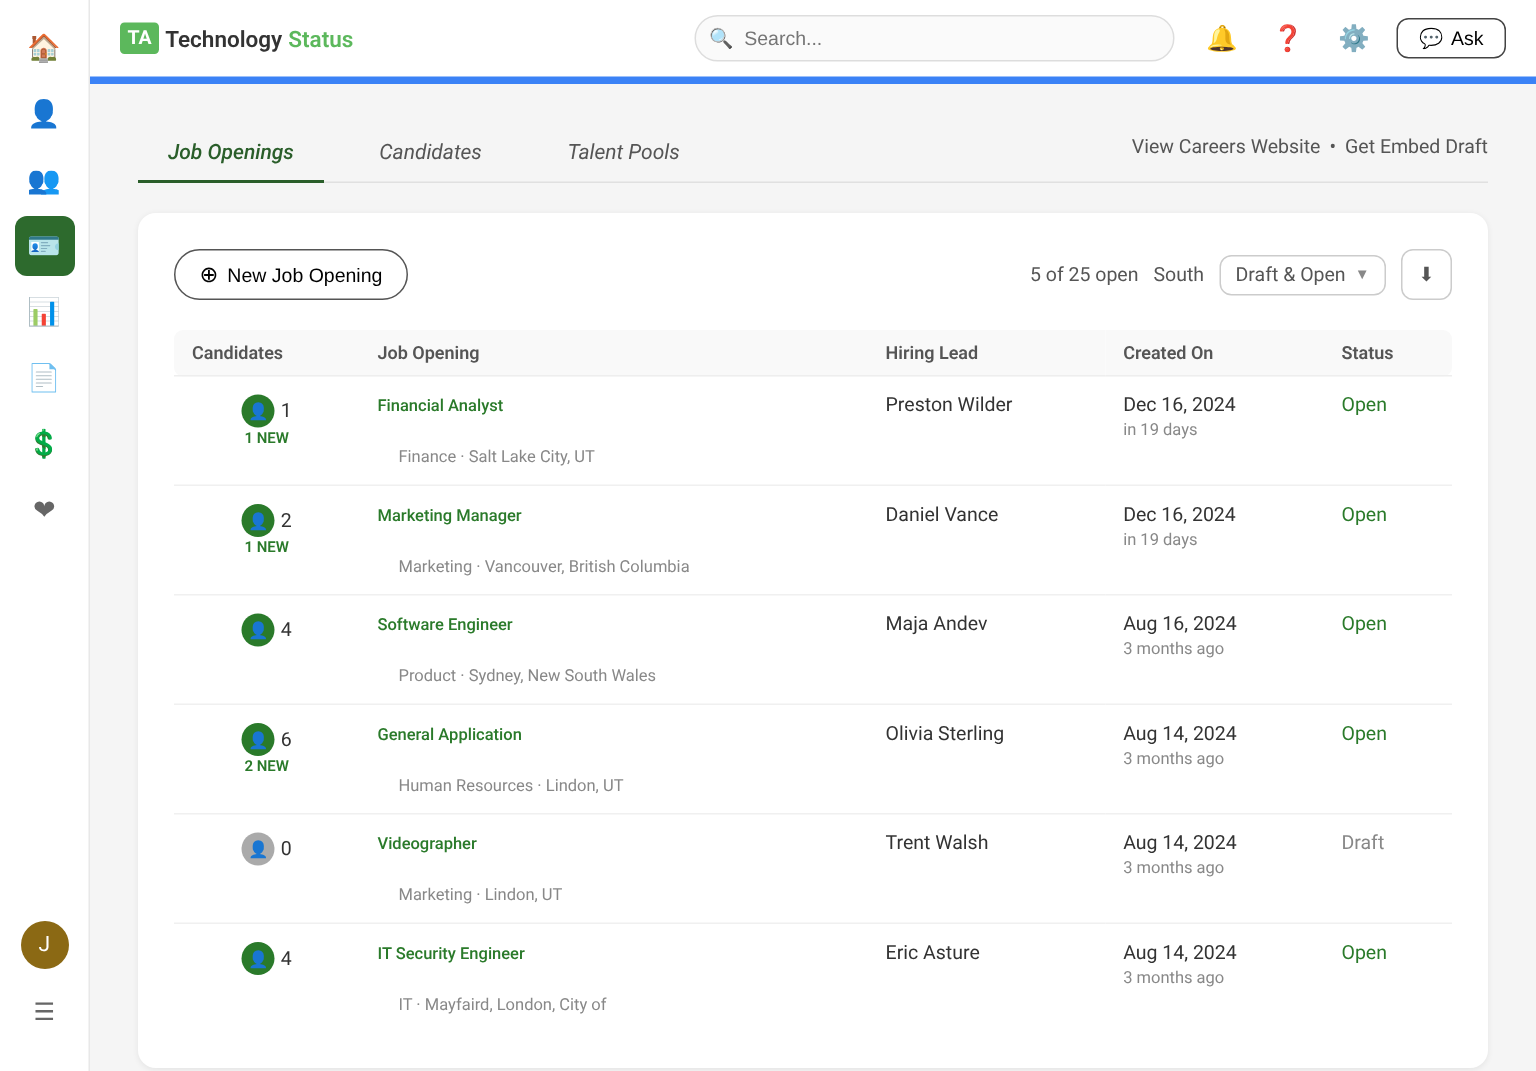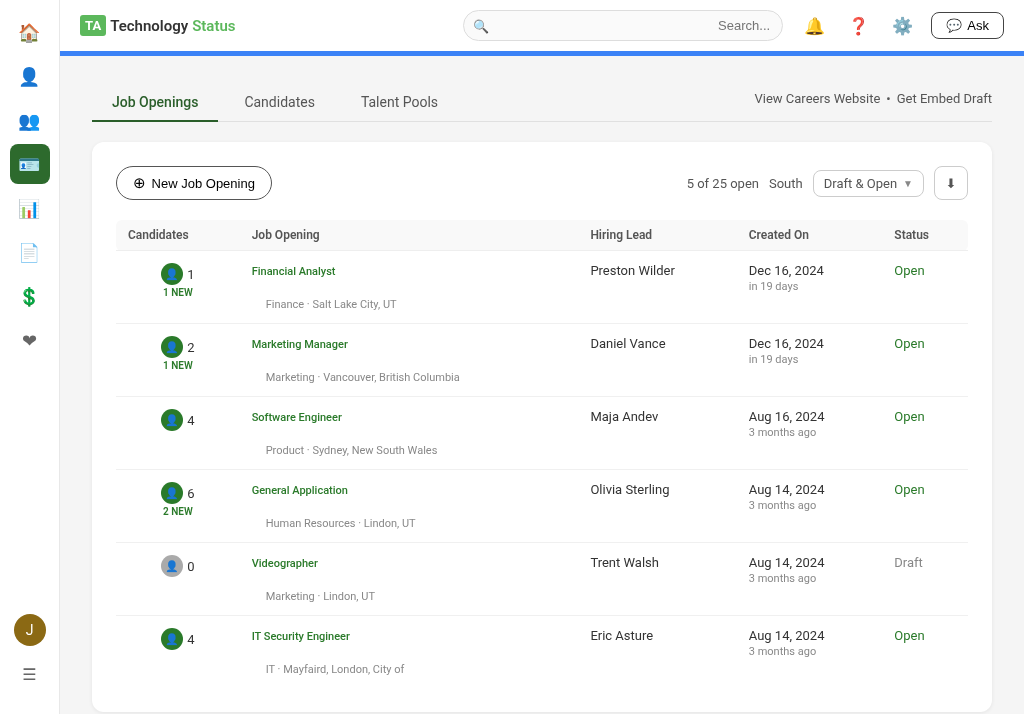--- a/index.html
+++ b/index.html
@@ -91,21 +91,20 @@
       position: relative;
     }
     .search-bar input {
       width: 100%;
       padding: 7px 12px 7px 32px;
       border: 1px solid #ddd;
       border-radius: 20px;
       font-size: 13px;
       outline: none;
       background: #fafafa;
-      text-align: right;
     }
     .search-icon-nav {
       position: absolute;
       left: 10px;
       top: 50%;
       transform: translateY(-50%);
       color: #999;
       font-size: 13px;
     }
     .nav-actions {
@@ -151,21 +150,21 @@
     }
 
     
     .tabs {
       display: flex;
       align-items: center;
       border-bottom: 1px solid #e0e0e0;
       margin-bottom: 20px;
       justify-content: space-between;
     }
-    .tabs-left { display: flex; gap: 6px; }
+    .tabs-left { display: flex; gap: 17px; font-style: italic; }
     .tab {
       padding: 10px 20px;
       font-size: 14px;
       cursor: pointer;
       color: #555;
       border-bottom: 2px solid transparent;
       margin-bottom: -1px;
     }
     .tab.active {
       color: #2a5e2a;

